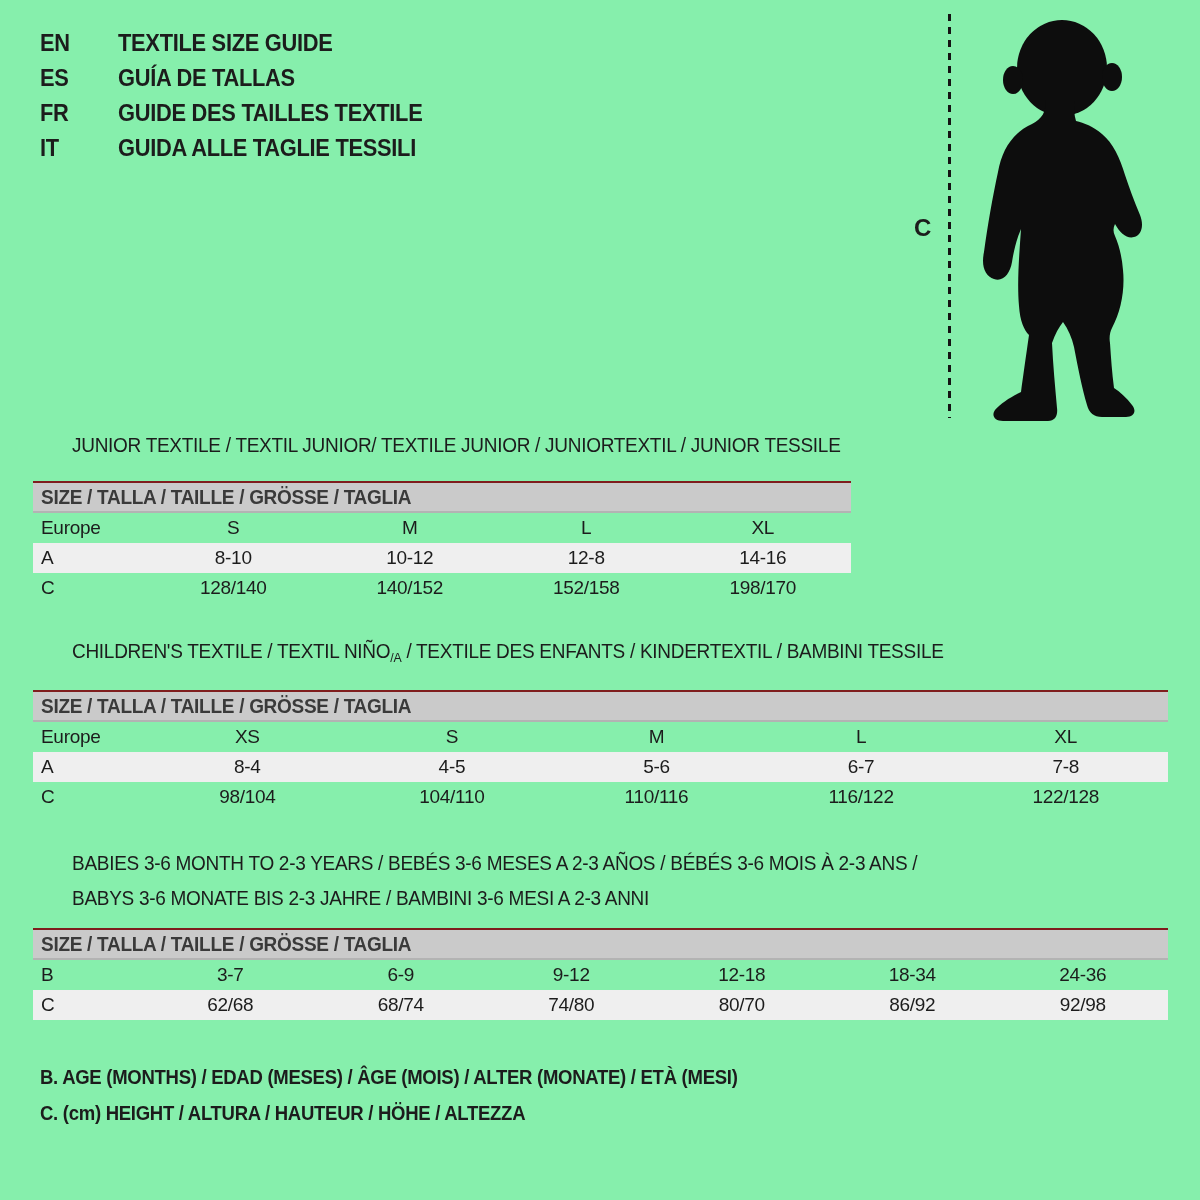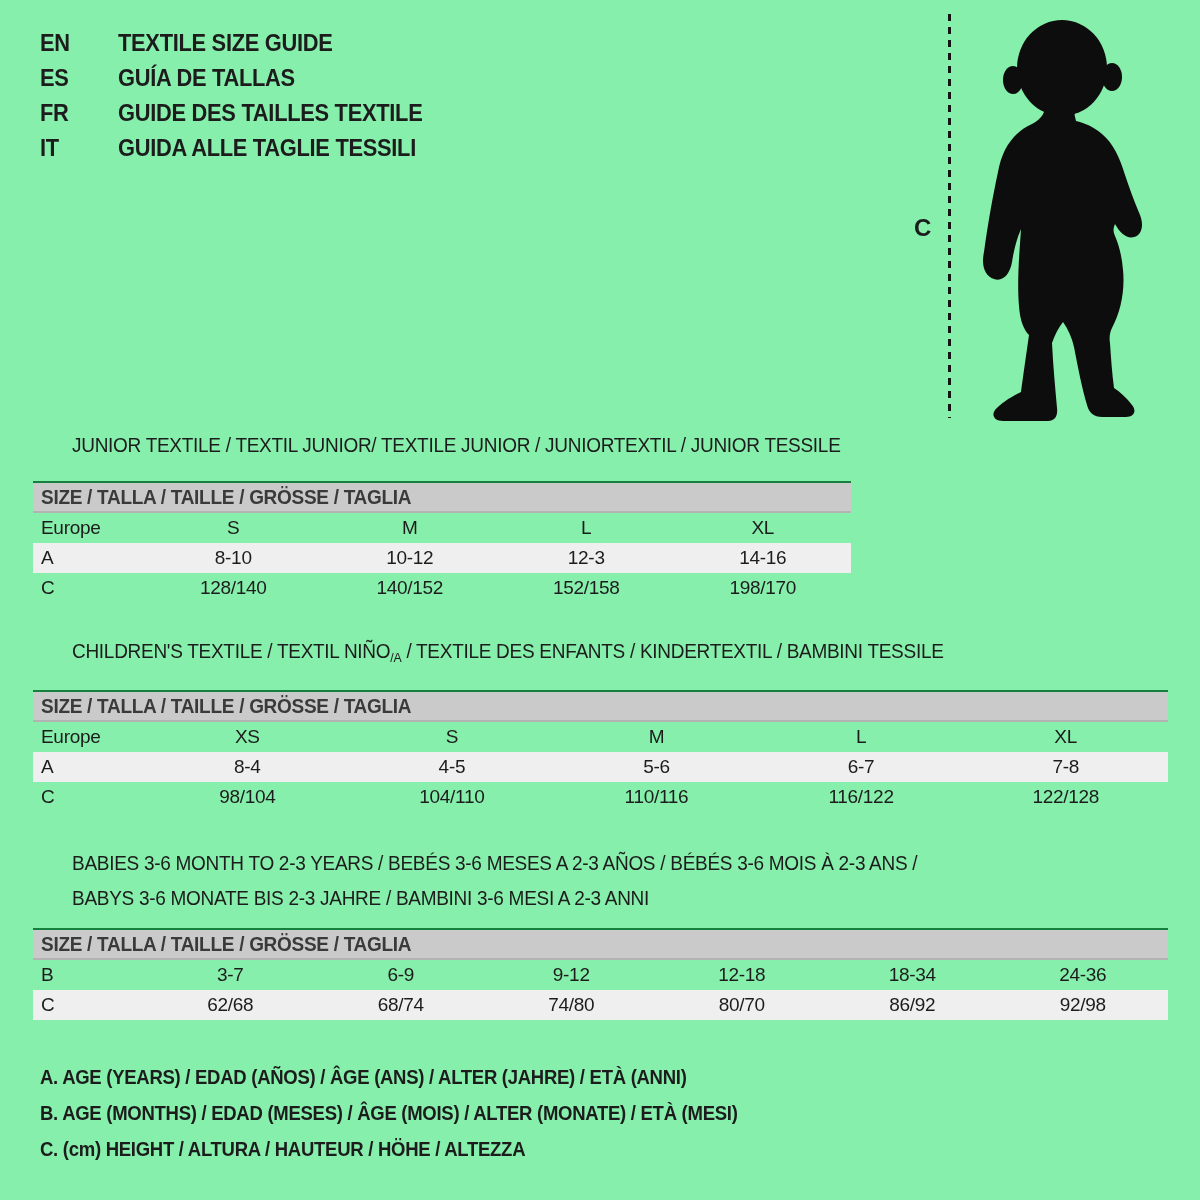--- a/index.html
+++ b/index.html
@@ -19,21 +19,21 @@
     background:repeating-linear-gradient(to bottom,#141414 0 7px,transparent 7px 13px);}
   .measure-label{position:absolute;left:914px;top:214px;font-size:24px;font-weight:700;}
   .silhouette{position:absolute;left:962px;top:12px;}
 
   
   .section-heading{position:absolute;left:32px;font-size:20px;font-weight:400;letter-spacing:-0.3px;white-space:nowrap;margin-left:40px;}
   .heading-sub{font-size:13px;position:relative;bottom:-4px;}
 
   
   .sg-table{position:absolute;left:33px;}
-  .size-bar{height:32px;box-sizing:border-box;background:#cacaca;border-top:2px solid #15803d;border-bottom:2px solid #b3b3b3;
+  .size-bar{height:32px;box-sizing:border-box;background:#cacaca;border-top:2px solid #7f1d1d;border-bottom:2px solid #b3b3b3;
     display:flex;align-items:center;padding-left:8px;font-size:20px;font-weight:700;color:#3a3a3a;letter-spacing:-0.3px;}
   .trow{display:flex;align-items:center;height:30px;font-size:19px;letter-spacing:-0.3px;}
   .trow.shaded{background:#efefef;}
   .label-cell{width:112px;box-sizing:border-box;padding-left:8px;text-align:left;}
   .cell{flex:1;text-align:center;}
   .w818{width:818px;} .w1135{width:1135px;}
 
   
   .legend{position:absolute;left:40px;top:1066px;}
   .legend-line{height:36px;font-size:19.5px;font-weight:700;letter-spacing:-0.3px;white-space:nowrap;}
@@ -116,21 +116,21 @@
       <span class="label-cell">Europe</span>
       <span class="cell">S</span>
       <span class="cell">M</span>
       <span class="cell">L</span>
       <span class="cell">XL</span>
     </div>
     <div class="trow shaded">
       <span class="label-cell">A</span>
       <span class="cell">8-10</span>
       <span class="cell">10-12</span>
-      <span class="cell">12-3</span>
+      <span class="cell">12-8</span>
       <span class="cell">14-16</span>
     </div>
     <div class="trow">
       <span class="label-cell">C</span>
       <span class="cell">128/140</span>
       <span class="cell">140/152</span>
       <span class="cell">152/158</span>
       <span class="cell">198/170</span>
     </div>
   </div>
@@ -190,18 +190,17 @@
       <span class="cell">62/68</span>
       <span class="cell">68/74</span>
       <span class="cell">74/80</span>
       <span class="cell">80/70</span>
       <span class="cell">86/92</span>
       <span class="cell">92/98</span>
     </div>
   </div>
 
   <div class="legend">
-    <div class="legend-line"><span class="cond">A. AGE (YEARS) / EDAD (AÑOS) / ÂGE (ANS) / ALTER (JAHRE) / ETÀ (ANNI)</span></div>
     <div class="legend-line"><span class="cond">B. AGE (MONTHS) / EDAD (MESES) / ÂGE (MOIS) / ALTER (MONATE) / ETÀ (MESI)</span></div>
     <div class="legend-line"><span class="cond">C. (cm) HEIGHT / ALTURA / HAUTEUR / HÖHE / ALTEZZA</span></div>
   </div>
 
 </div>
 
 </body></html>

